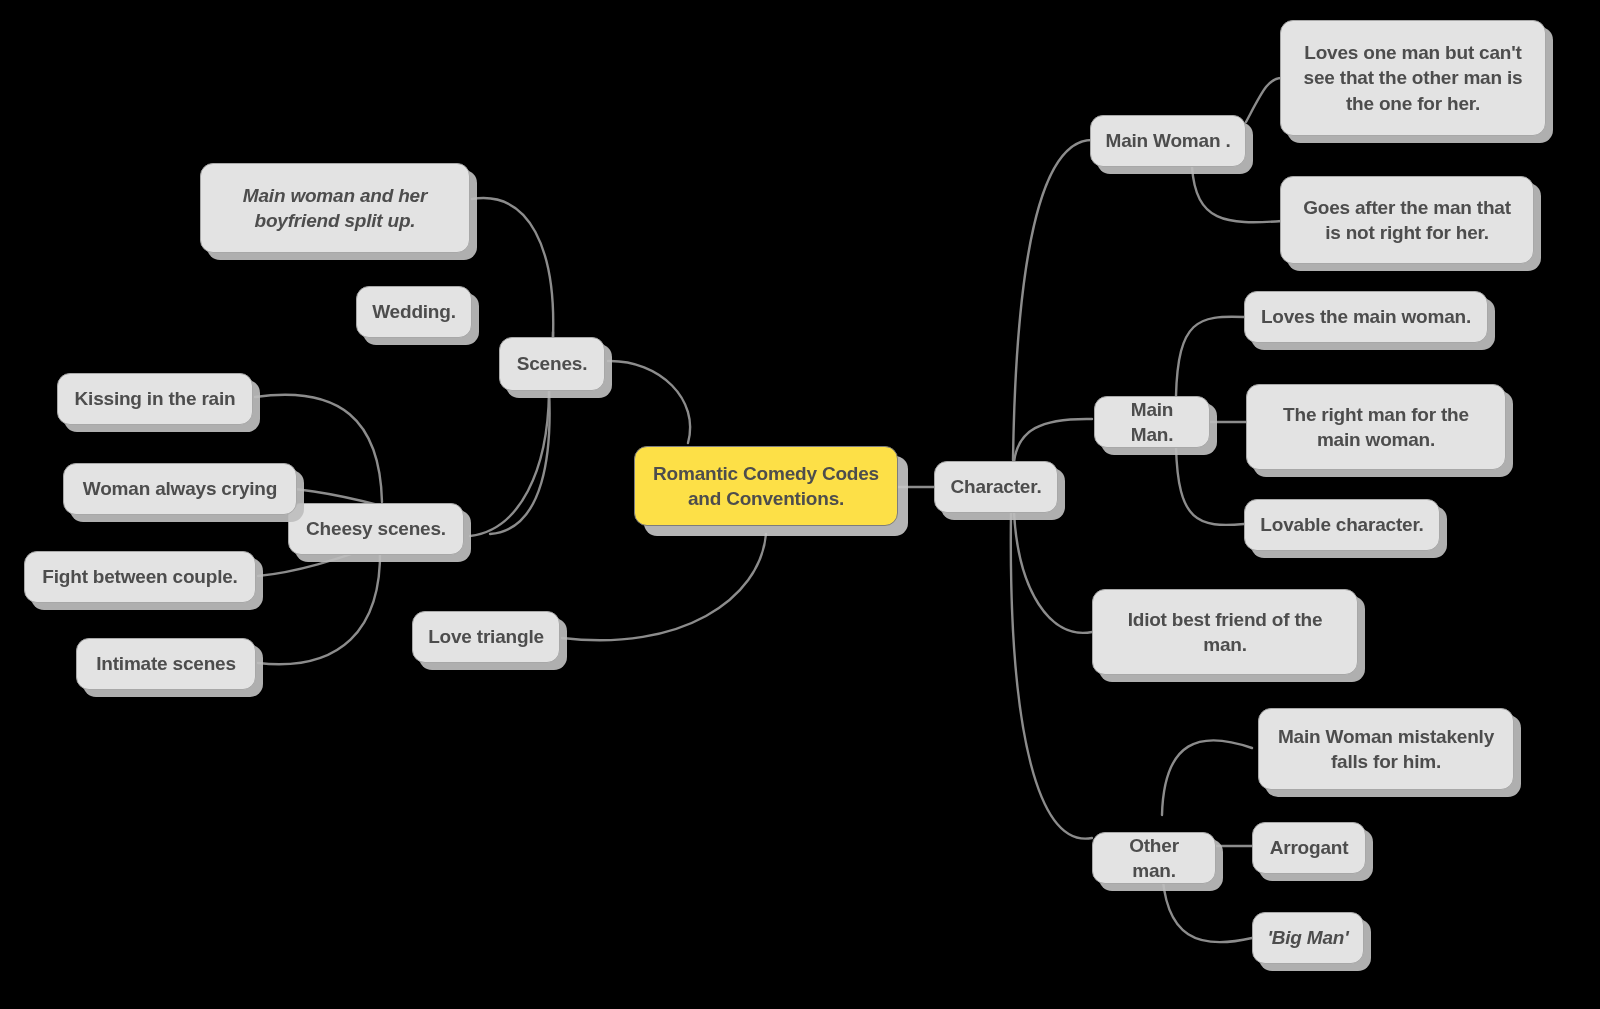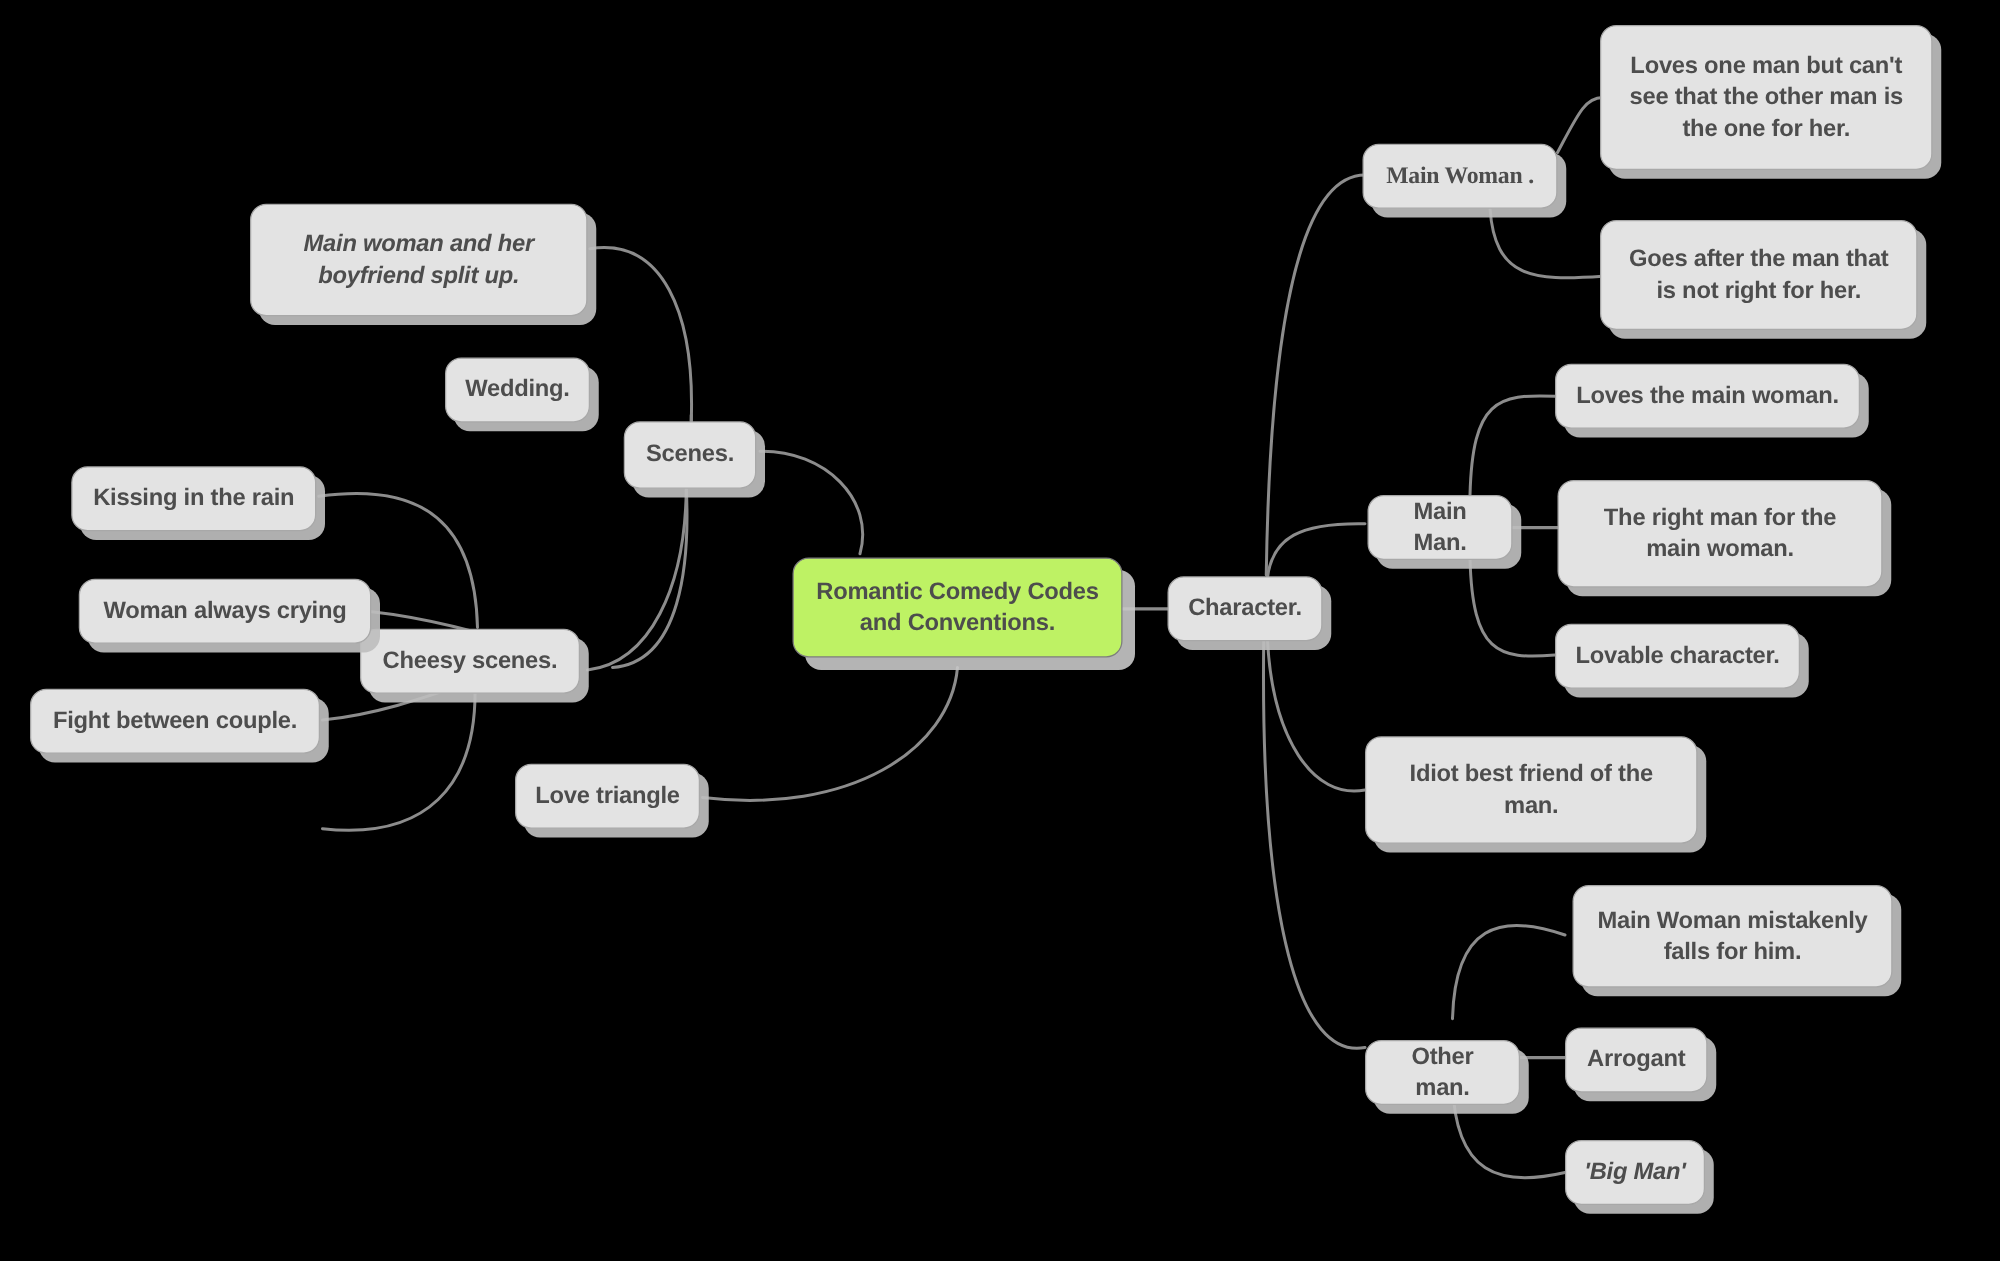--- a/index.html
+++ b/index.html
@@ -36,21 +36,21 @@
     color: #4d4d4d;
     font-weight: bold;
     font-size: 19px;
     line-height: 1.33;
     letter-spacing: -0.2px;
     padding: 0 14px;
     box-shadow: 7px 7px 0 0 rgba(190,190,190,0.92);
     z-index: 5;
   }
   .node.central {
-    background: #bef264;
+    background: #fde047;
     border: 1px solid #7d7d7d;
     color: #4d4d4d;
     box-shadow: 10px 10px 0 0 rgba(200,200,200,0.9);
   }
   .node .label {
     display: block;
     width: 100%;
   }
 </style>
 </head>
@@ -126,30 +126,33 @@
   </div>
 
   <div class="node" style="left:22px; top:463px; width:234px; height:52px;margin-left:41px;">
     <span class="label">Woman always crying</span>
   </div>
 
   <div class="node" style="left:24px; top:551px; width:232px; height:52px;">
     <span class="label">Fight between couple.</span>
   </div>
 
+  <div class="node" style="left:76px; top:638px; width:180px; height:52px;">
+    <span class="label">Intimate scenes</span>
+  </div>
 
   <div class="node" style="left:412px; top:611px; width:148px; height:52px;">
     <span class="label">Love triangle</span>
   </div>
 
   <div class="node" style="left:934px; top:461px; width:124px; height:52px;">
     <span class="label">Character.</span>
   </div>
 
-  <div class="node" style="left:1090px; top:115px; width:156px; height:52px;font-family:Liberation Serif, serif;">
+  <div class="node" style="left:1090px; top:115px; width:156px; height:52px;">
     <span class="label">Main Woman .</span>
   </div>
 
   <div class="node" style="left:1280px; top:20px; width:266px; height:116px;">
     <span class="label">Loves one man but can't see that the other man is the one for her.</span>
   </div>
 
   <div class="node" style="left:1280px; top:176px; width:254px; height:88px;">
     <span class="label">Goes after the man that is not right for her.</span>
   </div>

